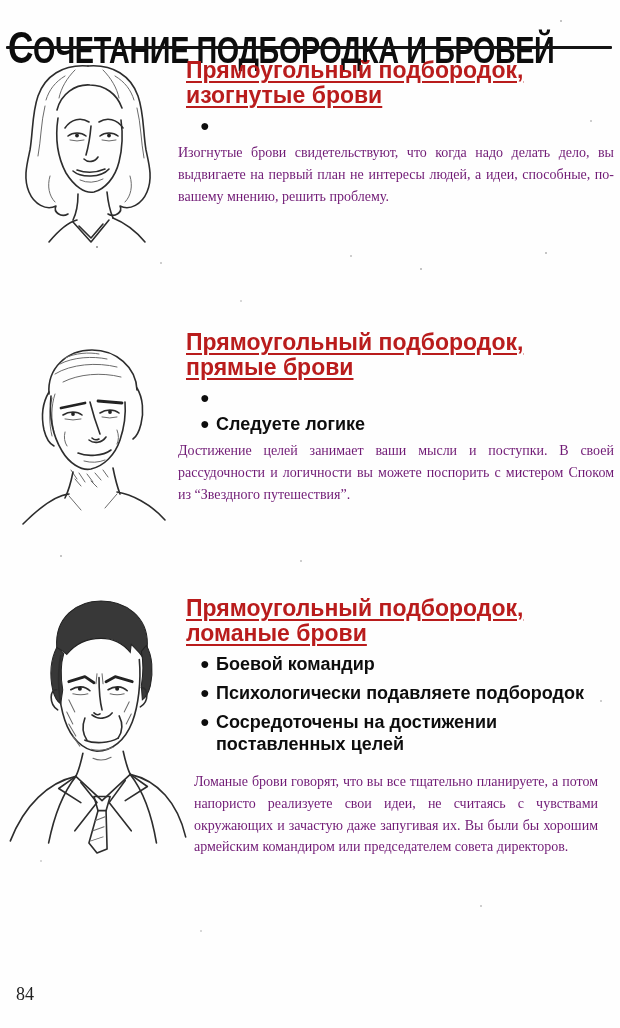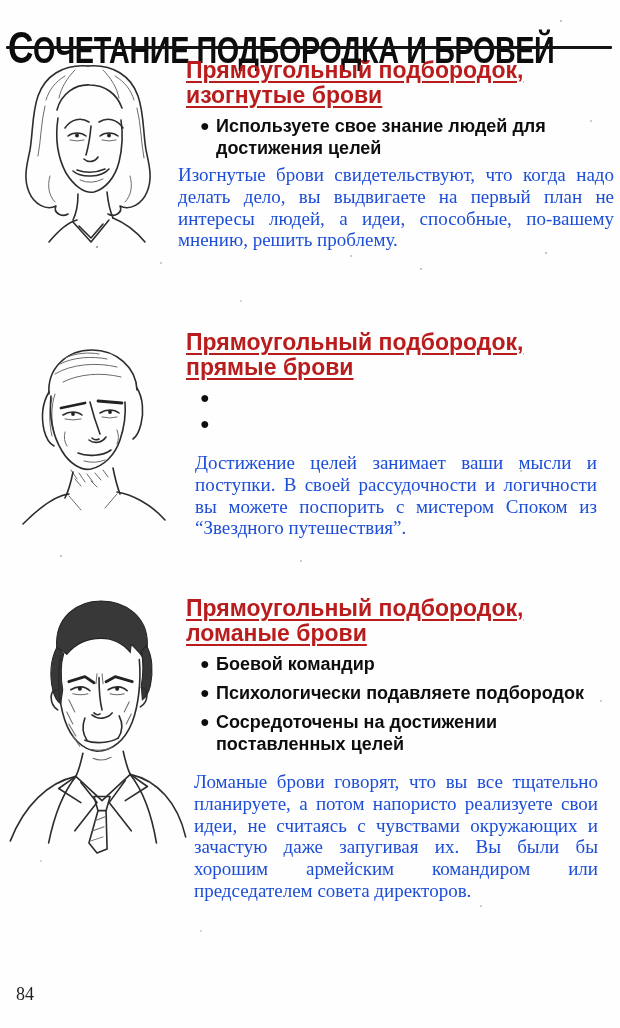--- a/index.html
+++ b/index.html
@@ -32,22 +32,22 @@
   .bullets{margin:0 0 5px 0;}
   .bullet{
     display:flex;font-family:"Liberation Sans",sans-serif;font-weight:bold;
     font-size:18px;line-height:22px;color:#0d0d0d;margin:4px 0;
   }
   .bullet .dot{width:16px;flex:0 0 16px;margin-left:22px;font-size:16px;}
   .s1 .bullet span.btxt{max-width:340px;}
   .s3 .bullet span.btxt{max-width:425px;}
   .s3 .bullet{margin:7px 0;}
   .bodytext{
-    font-size:19px;line-height:21.8px;text-align:justify;
-    color:#1d4ed8;hyphens:auto;-webkit-hyphens:auto;
+    font-size:14px;line-height:21.8px;text-align:justify;
+    color:#701a75;hyphens:auto;-webkit-hyphens:auto;
   }
   
   .sk{fill:none;stroke:#2d2d2d;stroke-width:1.6;stroke-linecap:round;stroke-linejoin:round;}
   .sk2{fill:none;stroke:#6b6b6b;stroke-width:1;stroke-linecap:round;}
   .skb{fill:none;stroke:#222;stroke-width:2.8;stroke-linecap:round;stroke-linejoin:round;}
   .hairfill{fill:#383838;stroke:#222;stroke-width:1;}
   .pupil{fill:#222;}
   
   .page-number{
     position:absolute;left:16px;top:984px;font-size:18px;color:#222;
@@ -94,21 +94,20 @@
       <path class="sk" d="M73 138 C73 148 71 158 68 164 M102 136 C103 146 105 155 108 162"></path>
       <path class="sk" d="M44 186 C54 174 64 166 72 164 M108 162 C118 166 130 174 140 186"></path>
       <path class="sk" d="M68 166 L86 186 L104 164 M74 170 L86 182 L98 168"></path>
     </svg>
   </div>
   <div class="content s1" style="top:58px;">
     <h2 class="heading">Прямоугольный подбородок, изогнутые брови</h2>
     <div class="bullets">
       <div class="bullet">
         <span class="dot">●</span>
-        <span class="btxt">Используете свое знание людей для достижения целей</span>
       </div>
     </div>
     <p class="bodytext" style="margin:0;">Изогнутые брови свидетельствуют, что когда надо делать дело, вы выдвигаете на первый план не интересы людей, а идеи, способные, по-вашему мнению, решить проблему.</p>
   </div>
 
   <div class="portrait" style="top:332px;">
     <svg width="168" height="198" viewBox="0 0 166 198">
       <path class="sk" d="M44 62 C42 36 62 18 87 18 C111 18 131 35 132 58"></path>
       <path class="sk2" d="M60 26 C70 21 84 20 94 22 M55 32 C68 25 88 24 102 27 M50 42 C66 32 92 30 112 35 M58 50 C74 42 96 40 116 45"></path>
       <path class="sk" d="M44 60 C38 70 36 84 39 98 C41 106 45 112 49 114"></path>
@@ -131,23 +130,24 @@
     </svg>
   </div>
   <div class="content s2" style="top:330px;">
     <h2 class="heading">Прямоугольный подбородок, прямые брови</h2>
     <div class="bullets">
       <div class="bullet">
         <span class="dot">●</span>
       </div>
       <div class="bullet">
         <span class="dot">●</span>
+        <span class="btxt">Следуете логике</span>
       </div>
     </div>
-    <p class="bodytext" style="margin:17px;">Достижение целей занимает ваши мысли и поступки. В своей рассудочности и логичности вы можете поспорить с мистером Споком из “Звездного путешествия”.</p>
+    <p class="bodytext" style="margin:0;">Достижение целей занимает ваши мысли и поступки. В своей рассудочности и логичности вы можете поспорить с мистером Споком из “Звездного путешествия”.</p>
   </div>
 
   <div class="portrait" style="top:589px;">
     <svg width="186" height="266" viewBox="0 0 184 264">
       <path class="hairfill" d="M52 58 C50 28 72 12 96 12 C121 12 142 28 142 54 C142 61 141 66 139 70 C133 61 128 57 126 55 L125 63 C117 53 108 49 96 49 C82 49 70 55 62 65 C58 61 55 60 52 58 Z"></path>
       <path class="hairfill" d="M52 58 C46 70 45 86 48 100 C50 108 53 112 56 114 L58 100 C56 88 56 74 59 64 Z"></path>
       <path class="hairfill" d="M141 56 C147 66 148 82 145 96 C143 104 140 108 137 110 L136 96 C138 84 138 72 136 62 Z"></path>
       <path class="sk" d="M56 66 C52 88 54 112 60 130 C66 148 78 160 92 161 C107 161 120 150 127 132 C133 116 136 92 134 70"></path>
       <path class="sk" d="M52 100 C45 99 44 114 53 120 M136 98 C143 97 144 112 135 117"></path>
       <path class="skb" d="M64 92 L80 87 L89 93 M101 92 L110 87 L127 92"></path>

